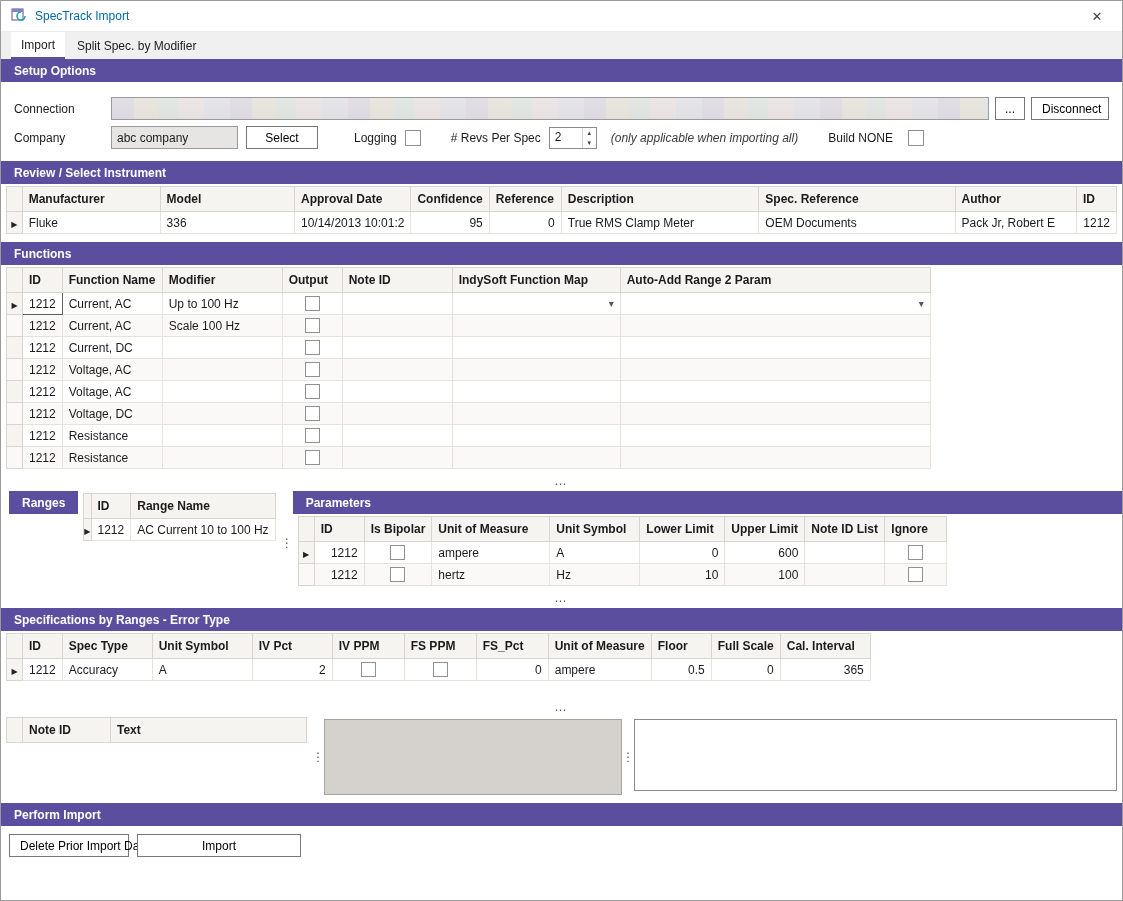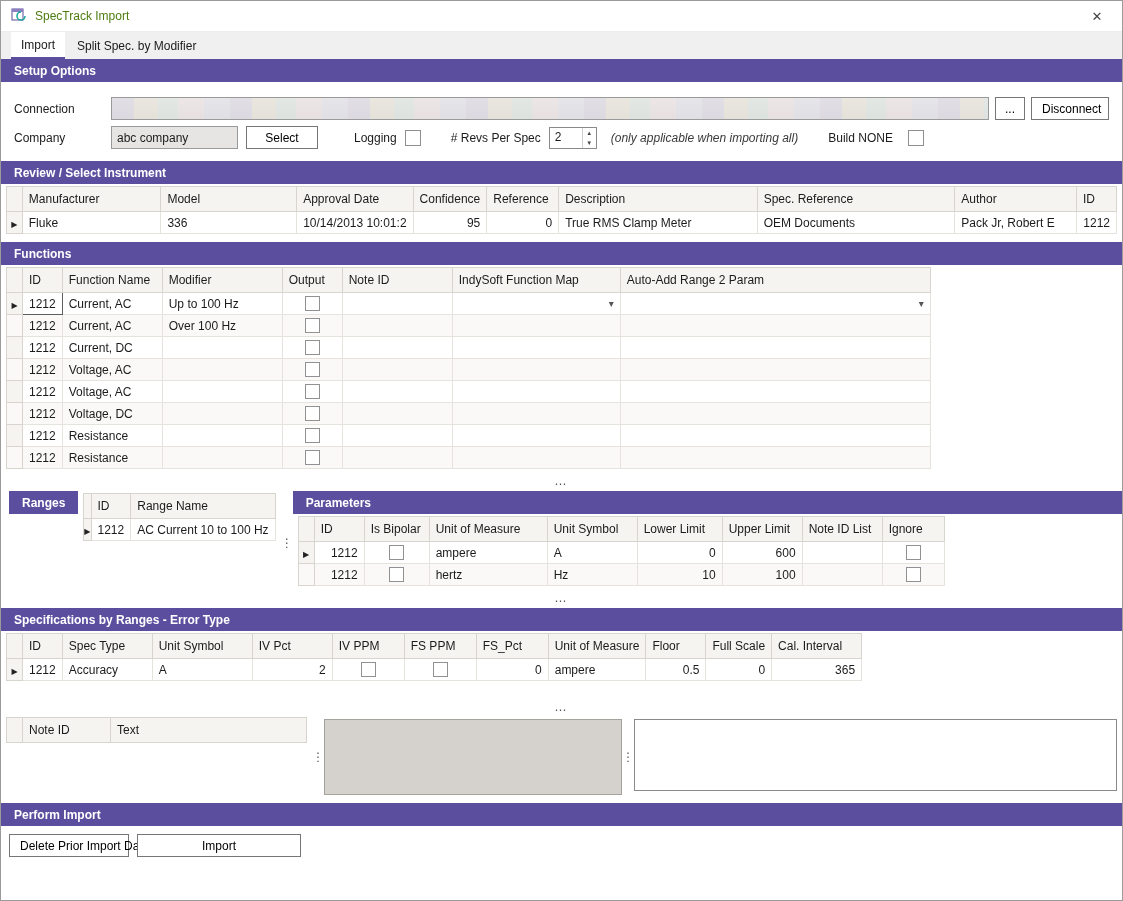--- a/index.html
+++ b/index.html
@@ -4,21 +4,21 @@
 <style>
   html,body{margin:0;padding:0;}
   body{width:1123px;height:901px;overflow:hidden;background:#fff;
        font-family:"Liberation Sans",sans-serif;font-size:12px;color:#1b1b1b;}
   .window{width:1123px;height:901px;box-sizing:border-box;border:1px solid #9b9b9b;
           background:#fff;display:flex;flex-direction:column;}
 
   
   .titlebar{flex:0 0 30px;display:flex;align-items:center;padding:0 10px;background:#fff;
             border-bottom:1px solid #ededed;}
-  .title-text{color:#4d7c0f;margin-left:8px;}
+  .title-text{color:#0369a1;margin-left:8px;}
   .close-btn{margin-left:auto;width:30px;height:30px;display:flex;align-items:center;
              justify-content:center;color:#444;font-size:13px;}
 
   
   .tabstrip{flex:0 0 27px;background:#f0f0f0;display:flex;align-items:stretch;padding:0 10px;gap:2px;}
   .tab{display:flex;align-items:center;padding:0 10px;}
   .tab.active{background:#fff;border-bottom:2px solid #5b4e9e;}
 
   
   .section-header{flex:0 0 23px;height:23px;background:#5b4e9e;color:#fff;font-weight:bold;
@@ -54,21 +54,21 @@
   
   .toolbar{display:flex;gap:8px;padding:5px 10px 6px;}
   .btn-search{width:58px;}
   .btn-selectall{width:68px;}
   .perform-body{display:flex;gap:8px;padding:8px;}
   .btn-delete{width:120px;}
   .btn-import{width:164px;}
 
   
   table.grid{border-collapse:collapse;table-layout:fixed;background:#fff;font-size:12px;}
-  .grid th{background:#f6f4f1;border:1px solid #d8d4ce;font-weight:normal;text-align:left;
+  .grid th{background:#f6f4f1;border:1px solid #d8d4ce;font-weight:bold;text-align:left;
            padding:0 6px;height:24px;overflow:hidden;white-space:nowrap;margin-left:20px;}
   .grid td{border:1px solid #e6e3de;padding:0 6px;height:21px;overflow:hidden;white-space:nowrap;background:#fff;}
   .grid tbody tr:nth-child(even) td{background:#faf9f7;}
   .grid th.ind,.grid td.ind{background:#f6f4f1;border:1px solid #d8d4ce;padding:0;text-align:center;}
   .ri{font-size:8px;color:#222;}
   .num{text-align:right;}
   .ctr{text-align:center;}
   .cb{display:inline-block;width:13px;height:13px;border:1px solid #919191;background:#fff;vertical-align:middle;}
   .dd{float:right;color:#555;font-size:10px;line-height:20px;}
   td.cur{border:1px solid #5e5e5e;background:#fff !important;}
@@ -236,21 +236,21 @@
                 <span class="dd">▾</span>
               </td>
             <td>
                 <span class="dd">▾</span>
               </td>
           </tr>
           <tr>
             <td class="ind"></td>
             <td>1212</td>
             <td>Current, AC</td>
-            <td>Over 100 Hz</td>
+            <td>Scale 100 Hz</td>
             <td class="ctr"><span class="cb"></span></td>
             <td></td>
             <td></td>
             <td></td>
           </tr>
           <tr>
             <td class="ind"></td>
             <td>1212</td>
             <td>Current, DC</td>
             <td></td>

